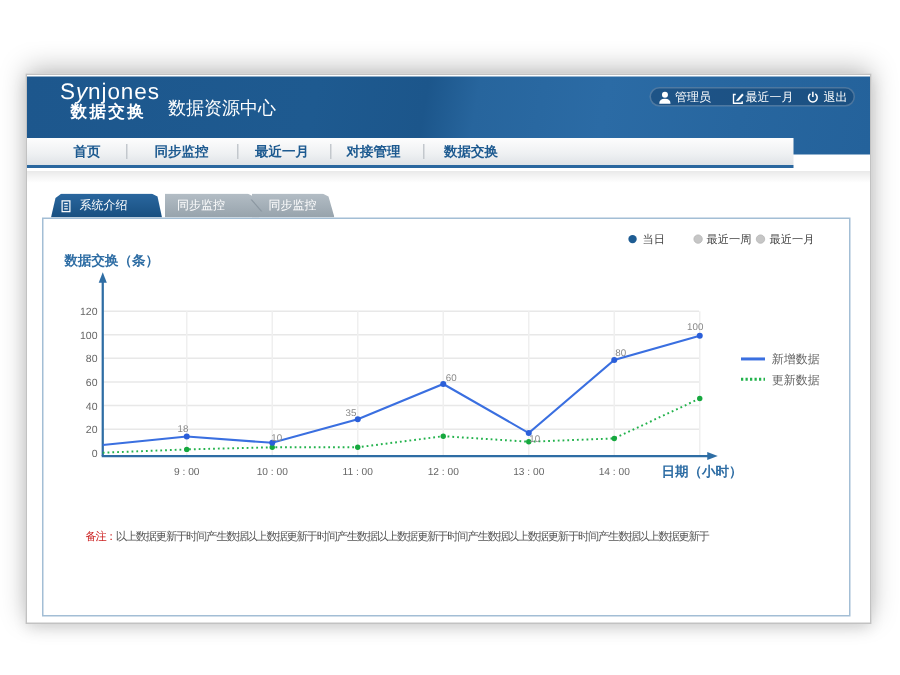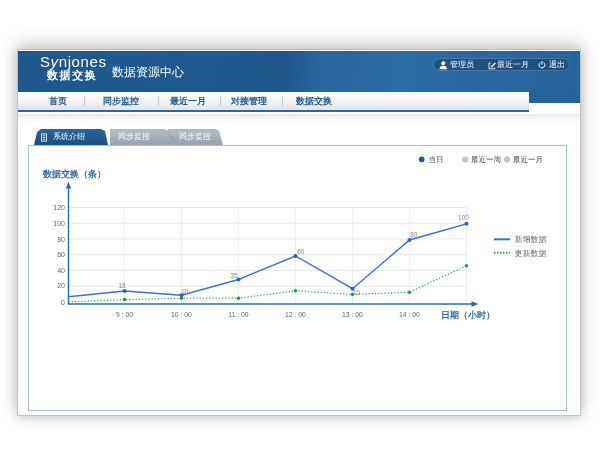--- a/index.html
+++ b/index.html
@@ -103,20 +103,21 @@
           <rect x="1.4" y="4.9" width="5.2" height="7.2"></rect>
           <line x1="2.8" y1="6.8" x2="5.2" y2="6.8"></line>
           <line x1="2.8" y1="8.5" x2="5.2" y2="8.5"></line>
           <line x1="2.8" y1="10.2" x2="5.2" y2="10.2"></line>
         </g>
       </svg><span style="margin-left:19px;">系统介绍</span></div>
     <div class="tab tab2"><span style="margin-left:8px;">同步监控</span></div>
     <div class="tab tab3"><span style="margin-left:11px;">同步监控</span></div>
     <div class="tabslash"></div>
     <div class="panel"></div>
+    <div class="remark"><em>备注：</em>以上数据更新于时间产生数据以上数据更新于时间产生数据以上数据更新于时间产生数据以上数据更新于时间产生数据以上数据更新于</div>
   </div>
   <svg class="chart" viewBox="0 0 600 450">
 
     <circle cx="421.7" cy="159.4" r="2.8" fill="#1e5c93"></circle>
     <text x="428.4" y="162.2" font-size="7.5" fill="#444">当日</text>
     <circle cx="465.4" cy="159.4" r="2.8" fill="#c6c6c6" stroke="#b2b2b2" stroke-width="0.5"></circle>
     <text x="471" y="162.2" font-size="7.5" fill="#444">最近一周</text>
     <circle cx="507" cy="159.4" r="2.8" fill="#c6c6c6" stroke="#b2b2b2" stroke-width="0.5"></circle>
     <text x="513" y="162.2" font-size="7.5" fill="#444">最近一月</text>
 

